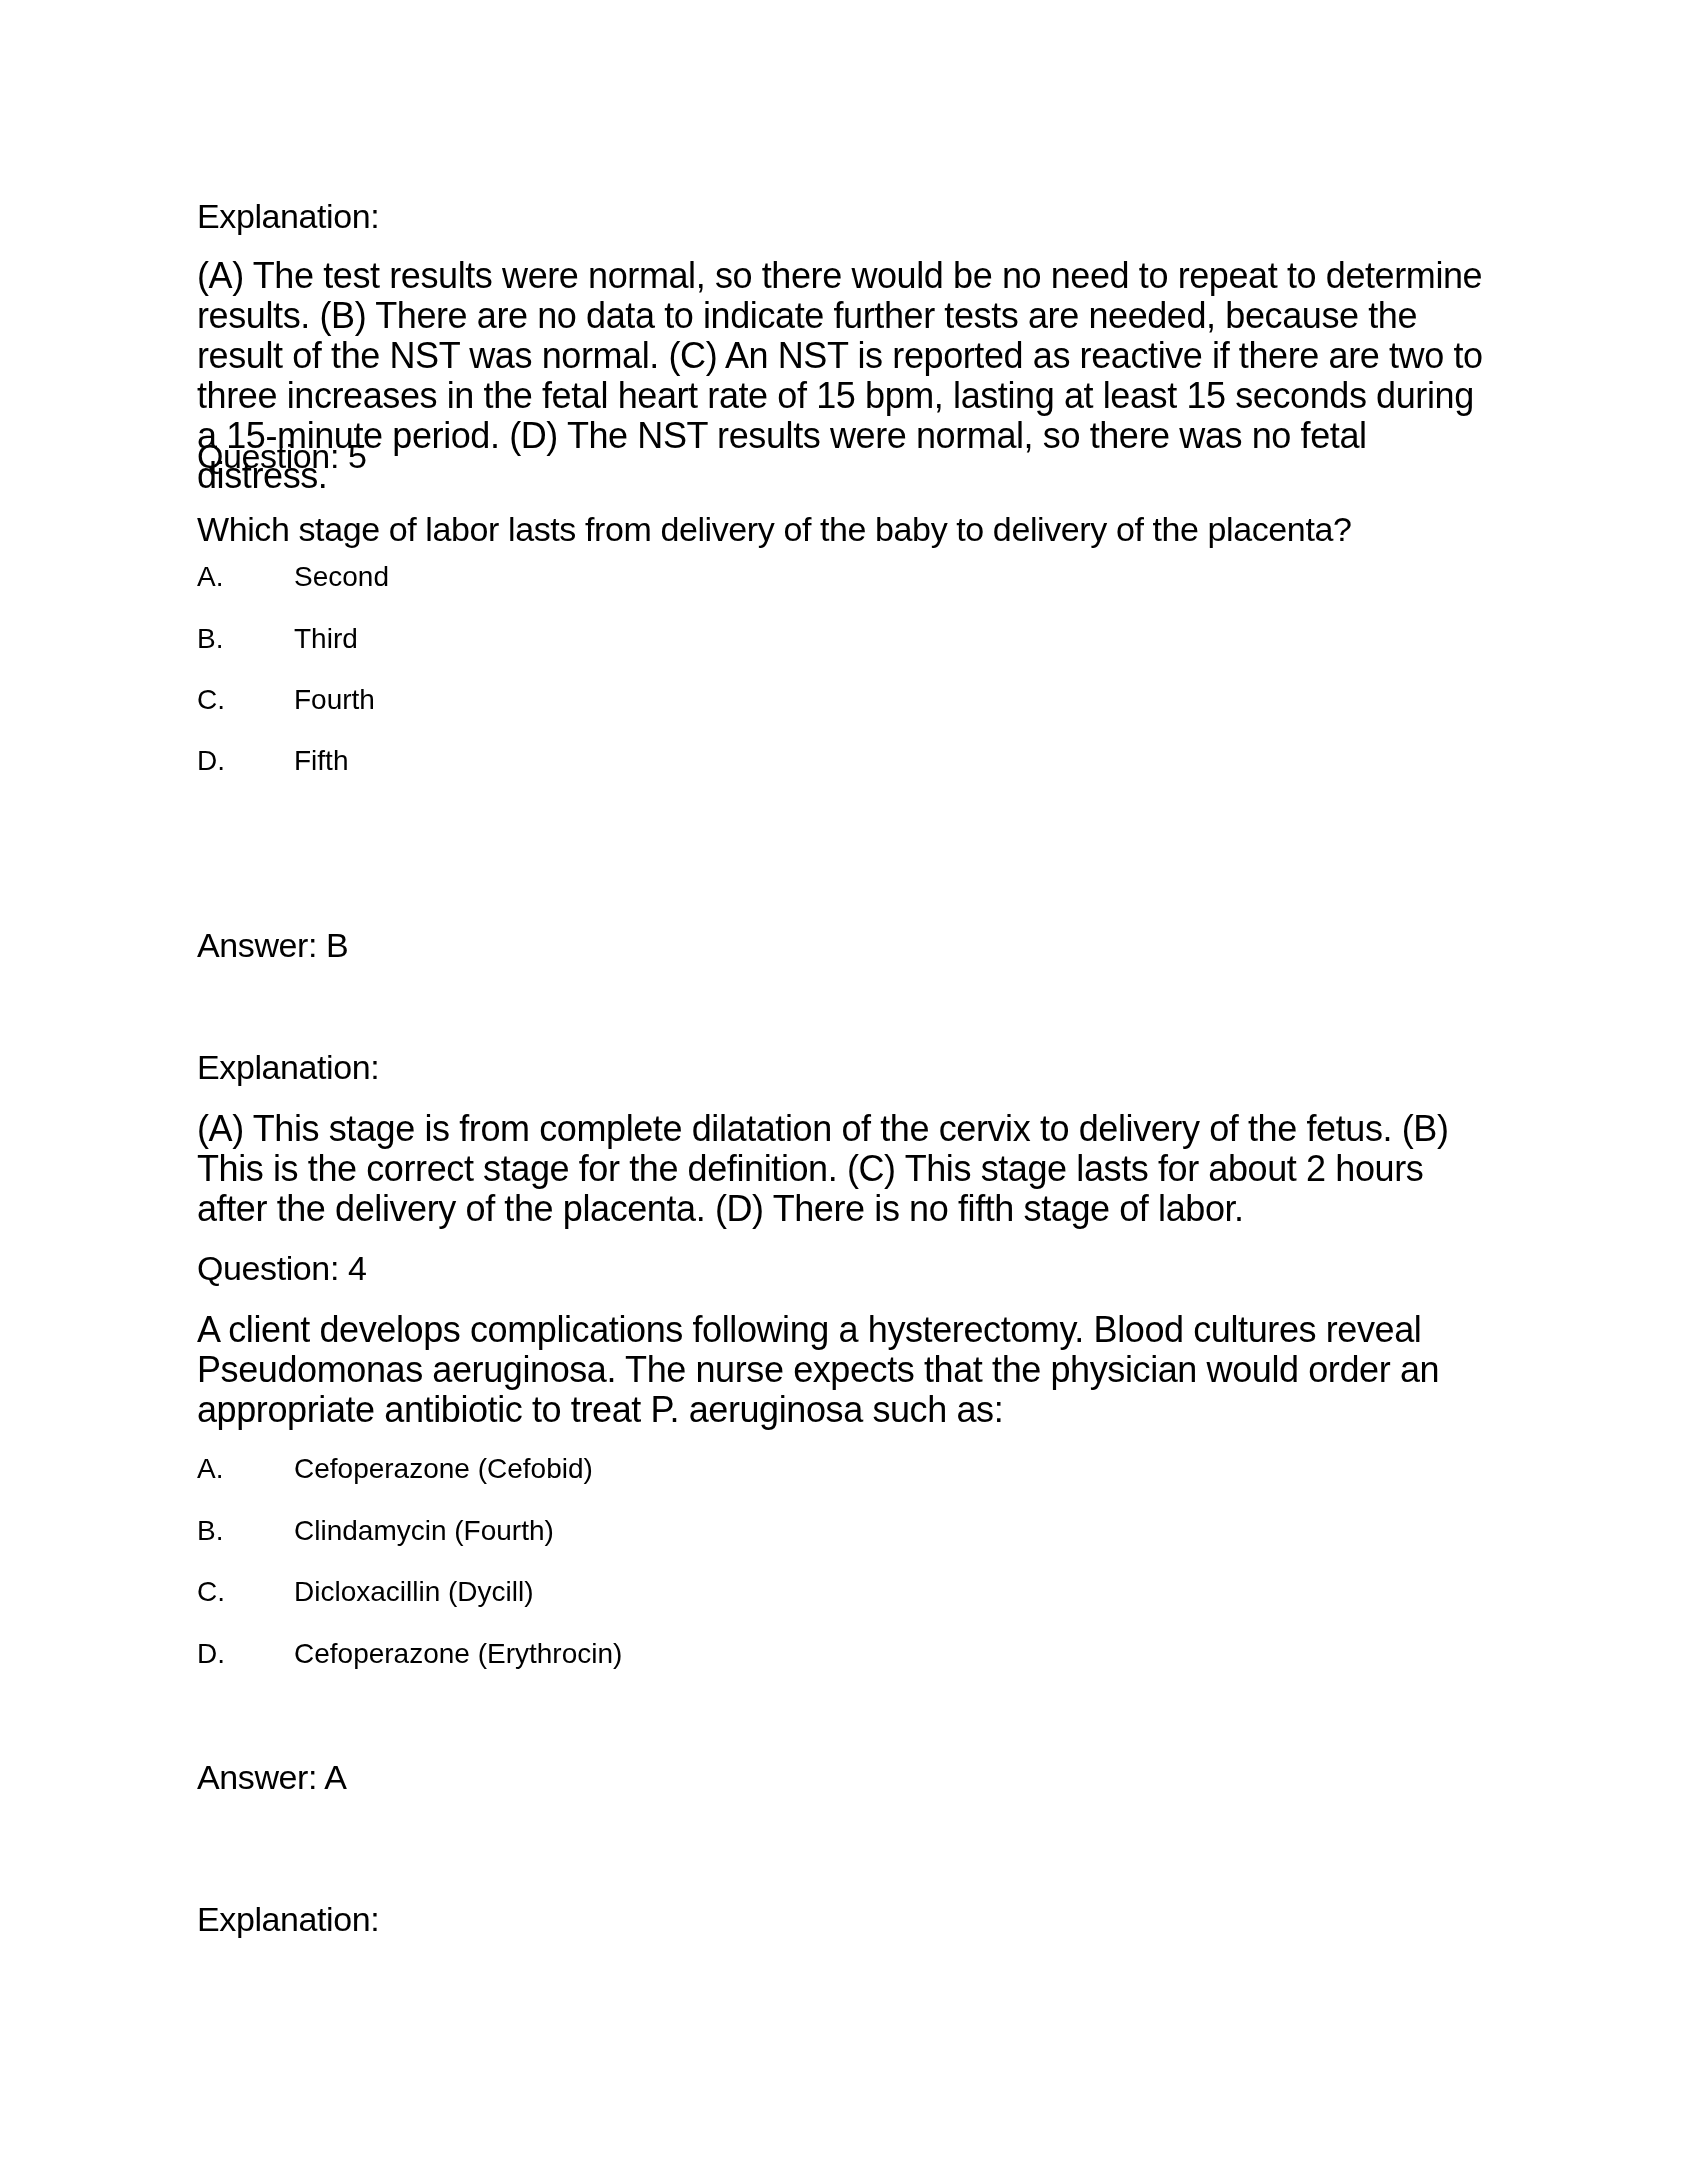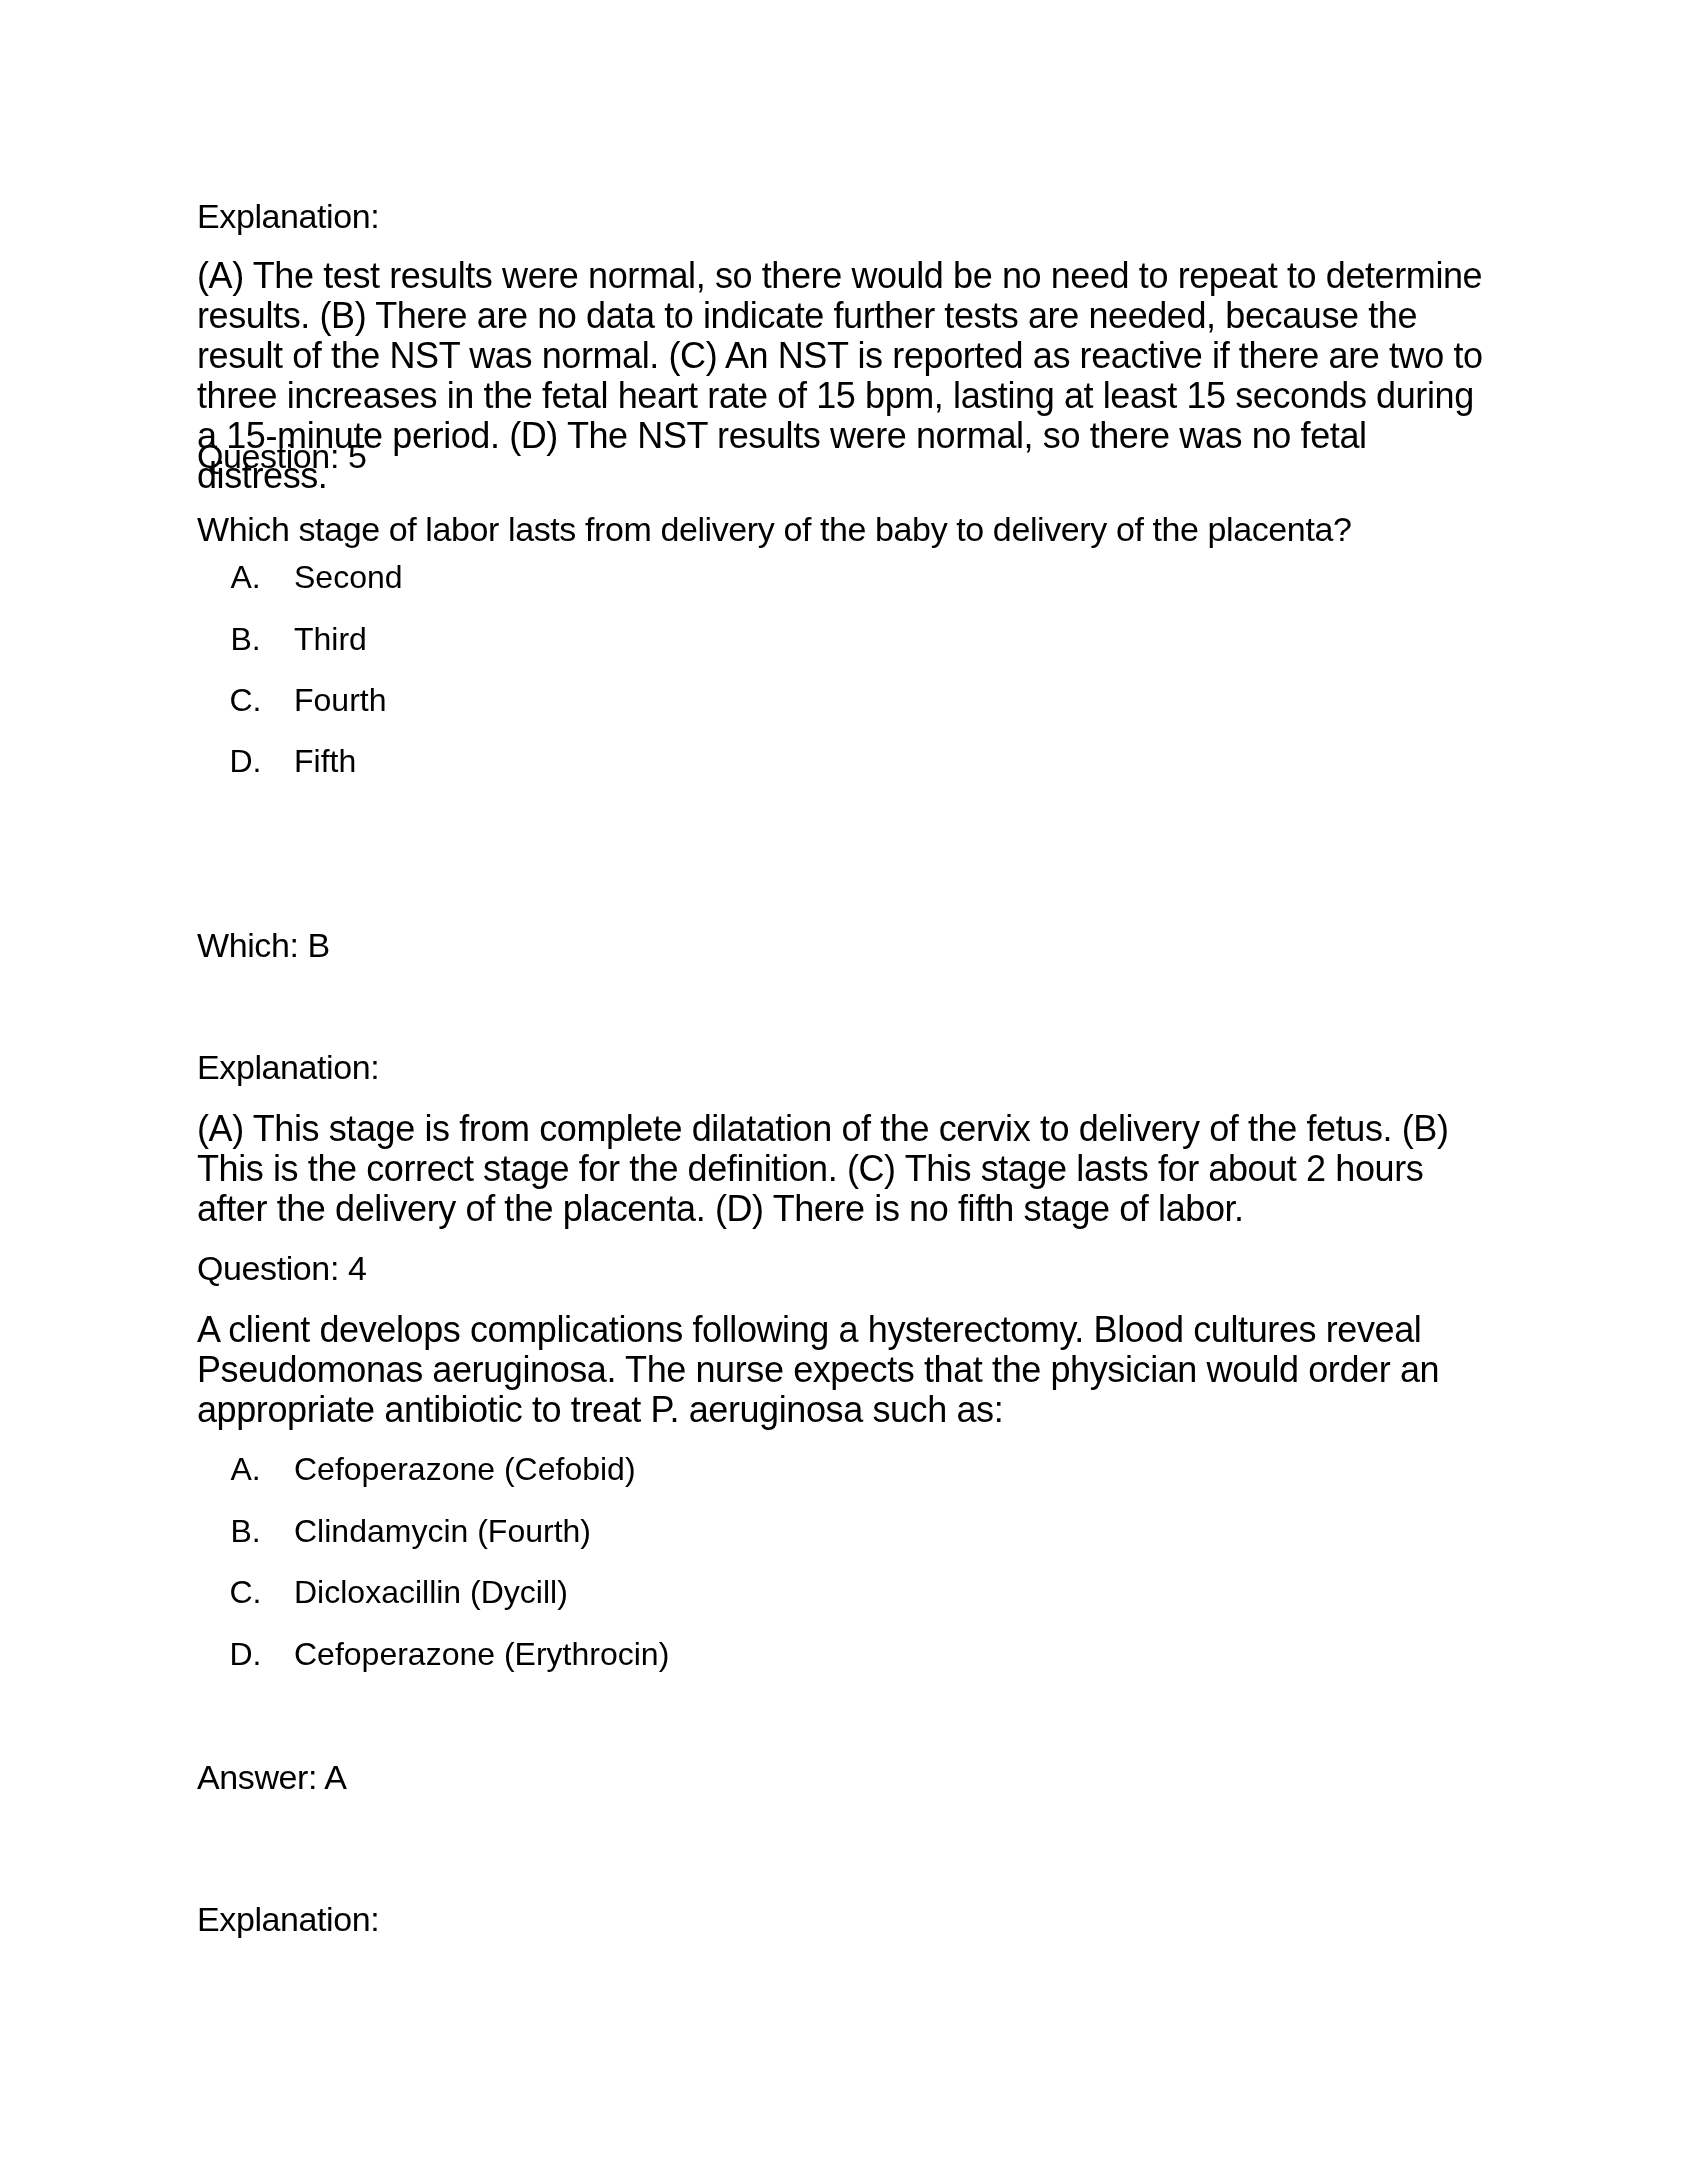--- a/index.html
+++ b/index.html
@@ -1,38 +1,38 @@
 <!DOCTYPE html>
 <html><head>
 <meta charset="utf-8">
 <style>
   html, body { margin: 0; padding: 0; background: #ffffff; }
   body { width: 1683px; height: 2178px; position: relative; overflow: hidden;
          font-family: "Liberation Sans", sans-serif; color: #000; }
   .t { position: absolute; left: 197px; font-size: 34px; line-height: 40px; white-space: nowrap; letter-spacing: -0.4px; }
   .para { position: absolute; left: 197px; width: 1287px; font-size: 36px; line-height: 40px; letter-spacing: -0.4px; }
-  .opt { position: absolute; left: 197px; font-size: 32px; line-height: 40px; white-space: nowrap; text-align: center; }
+  .opt { position: absolute; left: 197px; font-size: 28px; line-height: 40px; white-space: nowrap; }
   .opt .letter { display: inline-block; width: 97px; }
 </style>
 </head>
 <body>
 
 <div>
   <div class="t" style="top:196px">Explanation:</div>
   <div class="para" style="top:256px">(A) The test results were normal, so there would be no need to repeat to determine results. (B) There are no data to indicate further tests are needed, because the result of the NST was normal. (C) An NST is reported as reactive if there are two to three increases in the fetal heart rate of 15 bpm, lasting at least 15 seconds during a 15-minute period. (D) The NST results were normal, so there was no fetal distress.</div>
 
   <div class="t" style="top:436px">Question: 5</div>
   <div class="t" style="top:509px">Which stage of labor lasts from delivery of the baby to delivery of the placenta?</div>
 
   <div class="opt" style="top:557px"><span class="letter">A.</span><span>Second</span></div>
   <div class="opt" style="top:619px"><span class="letter">B.</span><span>Third</span></div>
   <div class="opt" style="top:680px"><span class="letter">C.</span><span>Fourth</span></div>
   <div class="opt" style="top:741px"><span class="letter">D.</span><span>Fifth</span></div>
 
-  <div class="t" style="top:925px">Which: B</div>
+  <div class="t" style="top:925px">Answer: B</div>
   <div class="t" style="top:1047px">Explanation:</div>
   <div class="para" style="top:1109px">(A) This stage is from complete dilatation of the cervix to delivery of the fetus. (B) This is the correct stage for the definition. (C) This stage lasts for about 2 hours after the delivery of the placenta. (D) There is no fifth stage of labor.</div>
 
   <div class="t" style="top:1248px">Question: 4</div>
   <div class="para" style="top:1310px; width:1247px">A client develops complications following a hysterectomy. Blood cultures reveal Pseudomonas aeruginosa. The nurse expects that the physician would order an appropriate antibiotic to treat P. aeruginosa such as:</div>
 
   <div class="opt" style="top:1449px"><span class="letter">A.</span><span>Cefoperazone (Cefobid)</span></div>
   <div class="opt" style="top:1511px"><span class="letter">B.</span><span>Clindamycin (Fourth)</span></div>
   <div class="opt" style="top:1572px"><span class="letter">C.</span><span>Dicloxacillin (Dycill)</span></div>
   <div class="opt" style="top:1634px"><span class="letter">D.</span><span>Cefoperazone (Erythrocin)</span></div>

